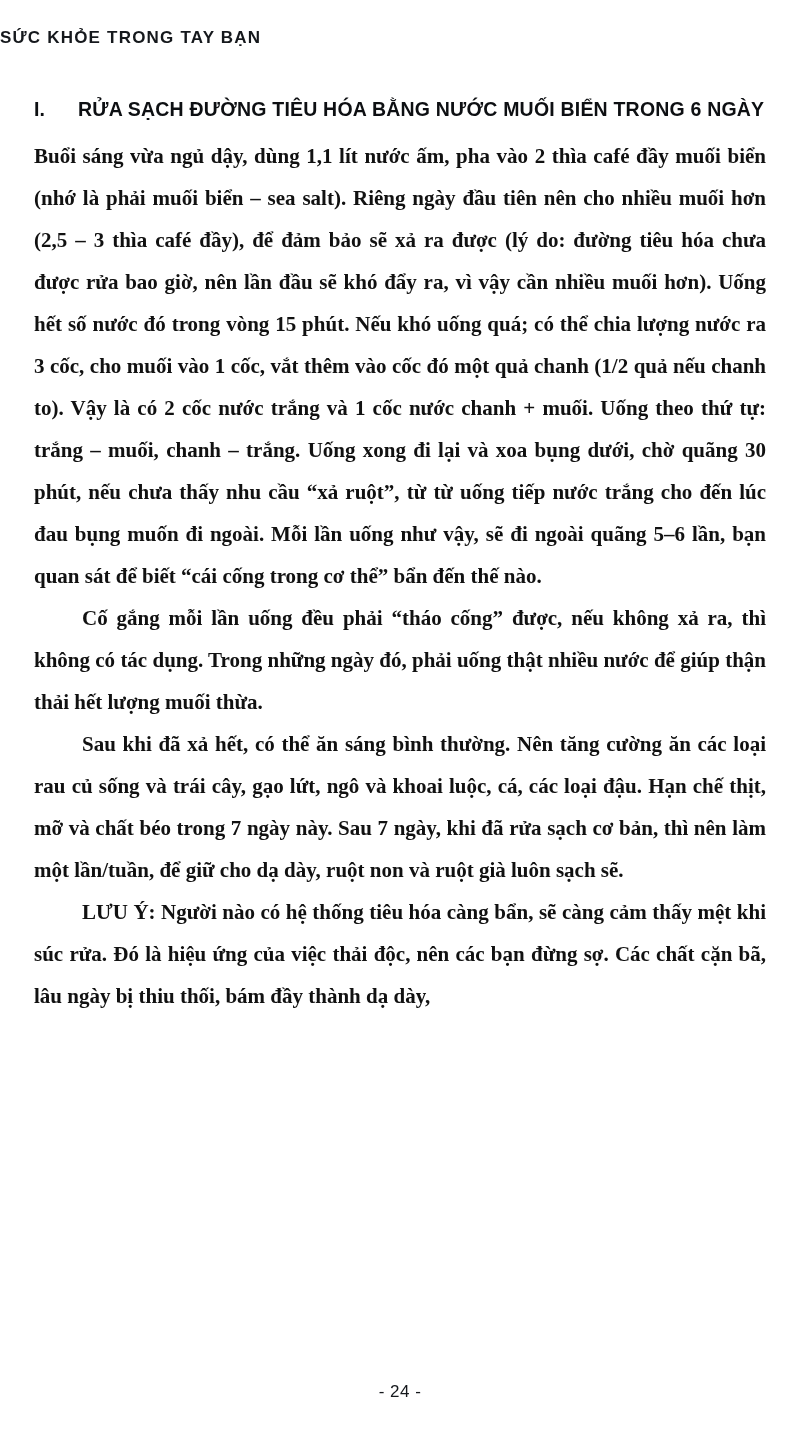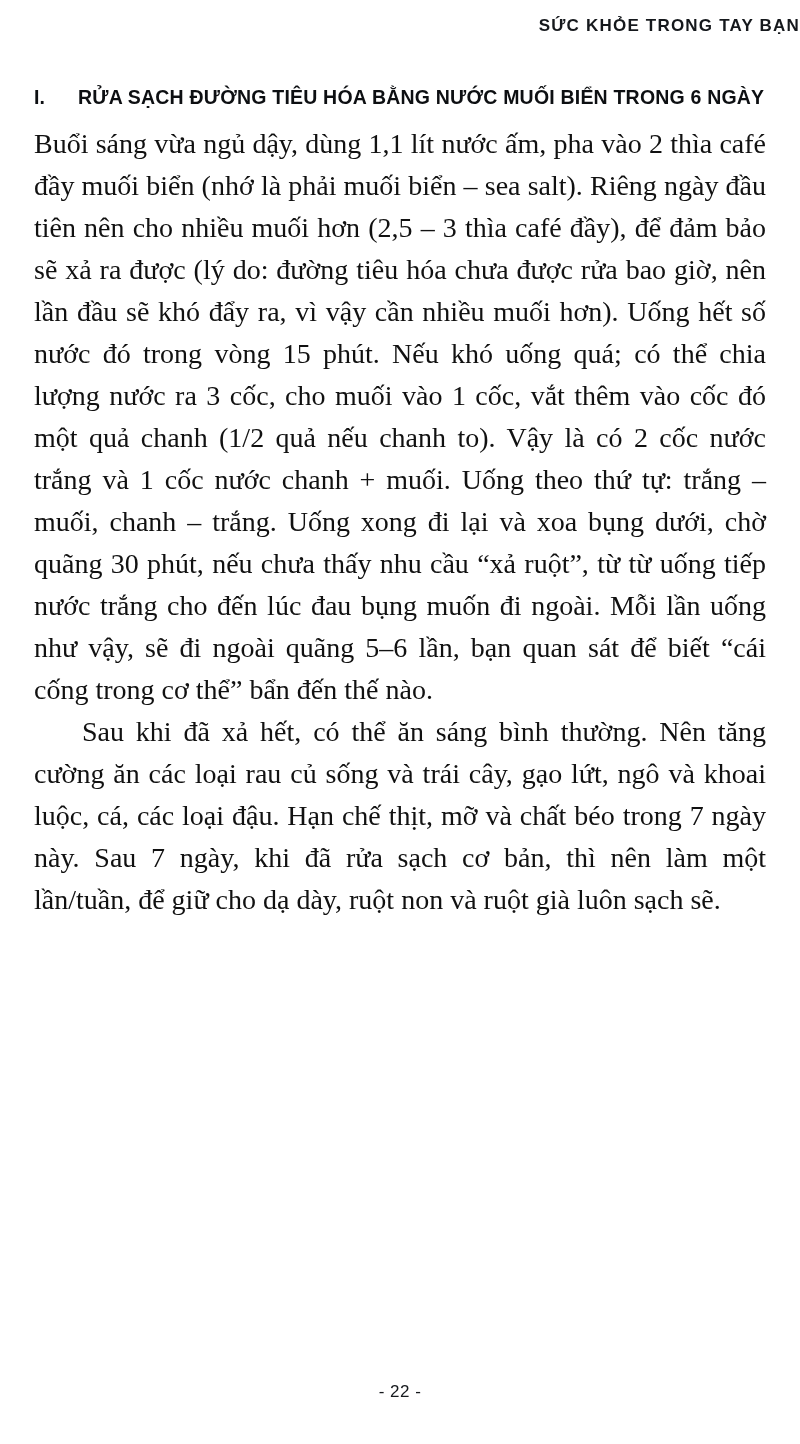--- a/index.html
+++ b/index.html
@@ -13,27 +13,27 @@
     height: 1444px;
     margin: 0 auto;
     background: #ffffff;
     box-sizing: border-box;
     padding: 0;
     overflow: hidden;
     font-family: "Liberation Serif", "DejaVu Serif", serif;
     color: #111111;
   }
   .running-head {
-    text-align: right;
+    text-align: left;
     font-family: "Liberation Sans", "DejaVu Sans", sans-serif;
     font-weight: bold;
     font-size: 17px;
     letter-spacing: 1.2px;
     color: #15181c;
-    padding-top: 16px;
+    padding-top: 28px;
   }
   .content {
     padding: 0 34px 0 34px;
   }
   .section-heading {
     display: flex;
     align-items: baseline;
     margin-top: 50px;
     margin-bottom: 14px;
     font-family: "Liberation Sans", "DejaVu Sans", sans-serif;
@@ -46,24 +46,25 @@
     width: 44px;
     flex: 0 0 44px;
   }
   .section-heading .heading-text {
     flex: 1 1 auto;
   }
   p.body {
     margin: 0 0 0 0;
     text-align: justify;
     text-justify: inter-word;
-    font-size: 28px;
+    font-size: 21px;
     line-height: 42px;
     color: #111111;
     hyphens: none;
+    font-weight: bold;
   }
   p.body + p.body {
     margin-top: 0;
   }
   p.indent {
     text-indent: 48px;
   }
   .folio {
     position: absolute;
     left: 0;
@@ -85,22 +86,24 @@
 
   <div class="content">
 
     <div class="section-heading">
       <span class="numeral">I.</span>
       <span class="heading-text">RỬA SẠCH ĐƯỜNG TIÊU HÓA BẰNG NƯỚC MUỐI BIỂN TRONG 6 NGÀY</span>
     </div>
 
     <p class="body">Buổi sáng vừa ngủ dậy, dùng 1,1 lít nước ấm, pha vào 2 thìa café đầy muối biển (nhớ là phải muối biển – sea salt). Riêng ngày đầu tiên nên cho nhiều muối hơn (2,5 – 3 thìa café đầy), để đảm bảo sẽ xả ra được (lý do: đường tiêu hóa chưa được rửa bao giờ, nên lần đầu sẽ khó đẩy ra, vì vậy cần nhiều muối hơn). Uống hết số nước đó trong vòng 15 phút. Nếu khó uống quá; có thể chia lượng nước ra 3 cốc, cho muối vào 1 cốc, vắt thêm vào cốc đó một quả chanh (1/2 quả nếu chanh to). Vậy là có 2 cốc nước trắng và 1 cốc nước chanh + muối. Uống theo thứ tự: trắng – muối, chanh – trắng. Uống xong đi lại và xoa bụng dưới, chờ quãng 30 phút, nếu chưa thấy nhu cầu “xả ruột”, từ từ uống tiếp nước trắng cho đến lúc đau bụng muốn đi ngoài. Mỗi lần uống như vậy, sẽ đi ngoài quãng 5–6 lần, bạn quan sát để biết “cái cống trong cơ thể” bẩn đến thế nào.</p>
 
+    <p class="body indent">Cố gắng mỗi lần uống đều phải “tháo cống” được, nếu không xả ra, thì không có tác dụng. Trong những ngày đó, phải uống thật nhiều nước để giúp thận thải hết lượng muối thừa.</p>
 
     <p class="body indent">Sau khi đã xả hết, có thể ăn sáng bình thường. Nên tăng cường ăn các loại rau củ sống và trái cây, gạo lứt, ngô và khoai luộc, cá, các loại đậu. Hạn chế thịt, mỡ và chất béo trong 7 ngày này. Sau 7 ngày, khi đã rửa sạch cơ bản, thì nên làm một lần/tuần, để giữ cho dạ dày, ruột non và ruột già luôn sạch sẽ.</p>
 
 
+    <p class="body indent">LƯU Ý: Người nào có hệ thống tiêu hóa càng bẩn, sẽ càng cảm thấy mệt khi súc rửa. Đó là hiệu ứng của việc thải độc, nên các bạn đừng sợ. Các chất cặn bã, lâu ngày bị thiu thối, bám đầy thành dạ dày,</p>
 
   </div>
 
-  <div class="folio">- 22 -</div>
+  <div class="folio">- 24 -</div>
 
 </div>
 
 </body></html>

